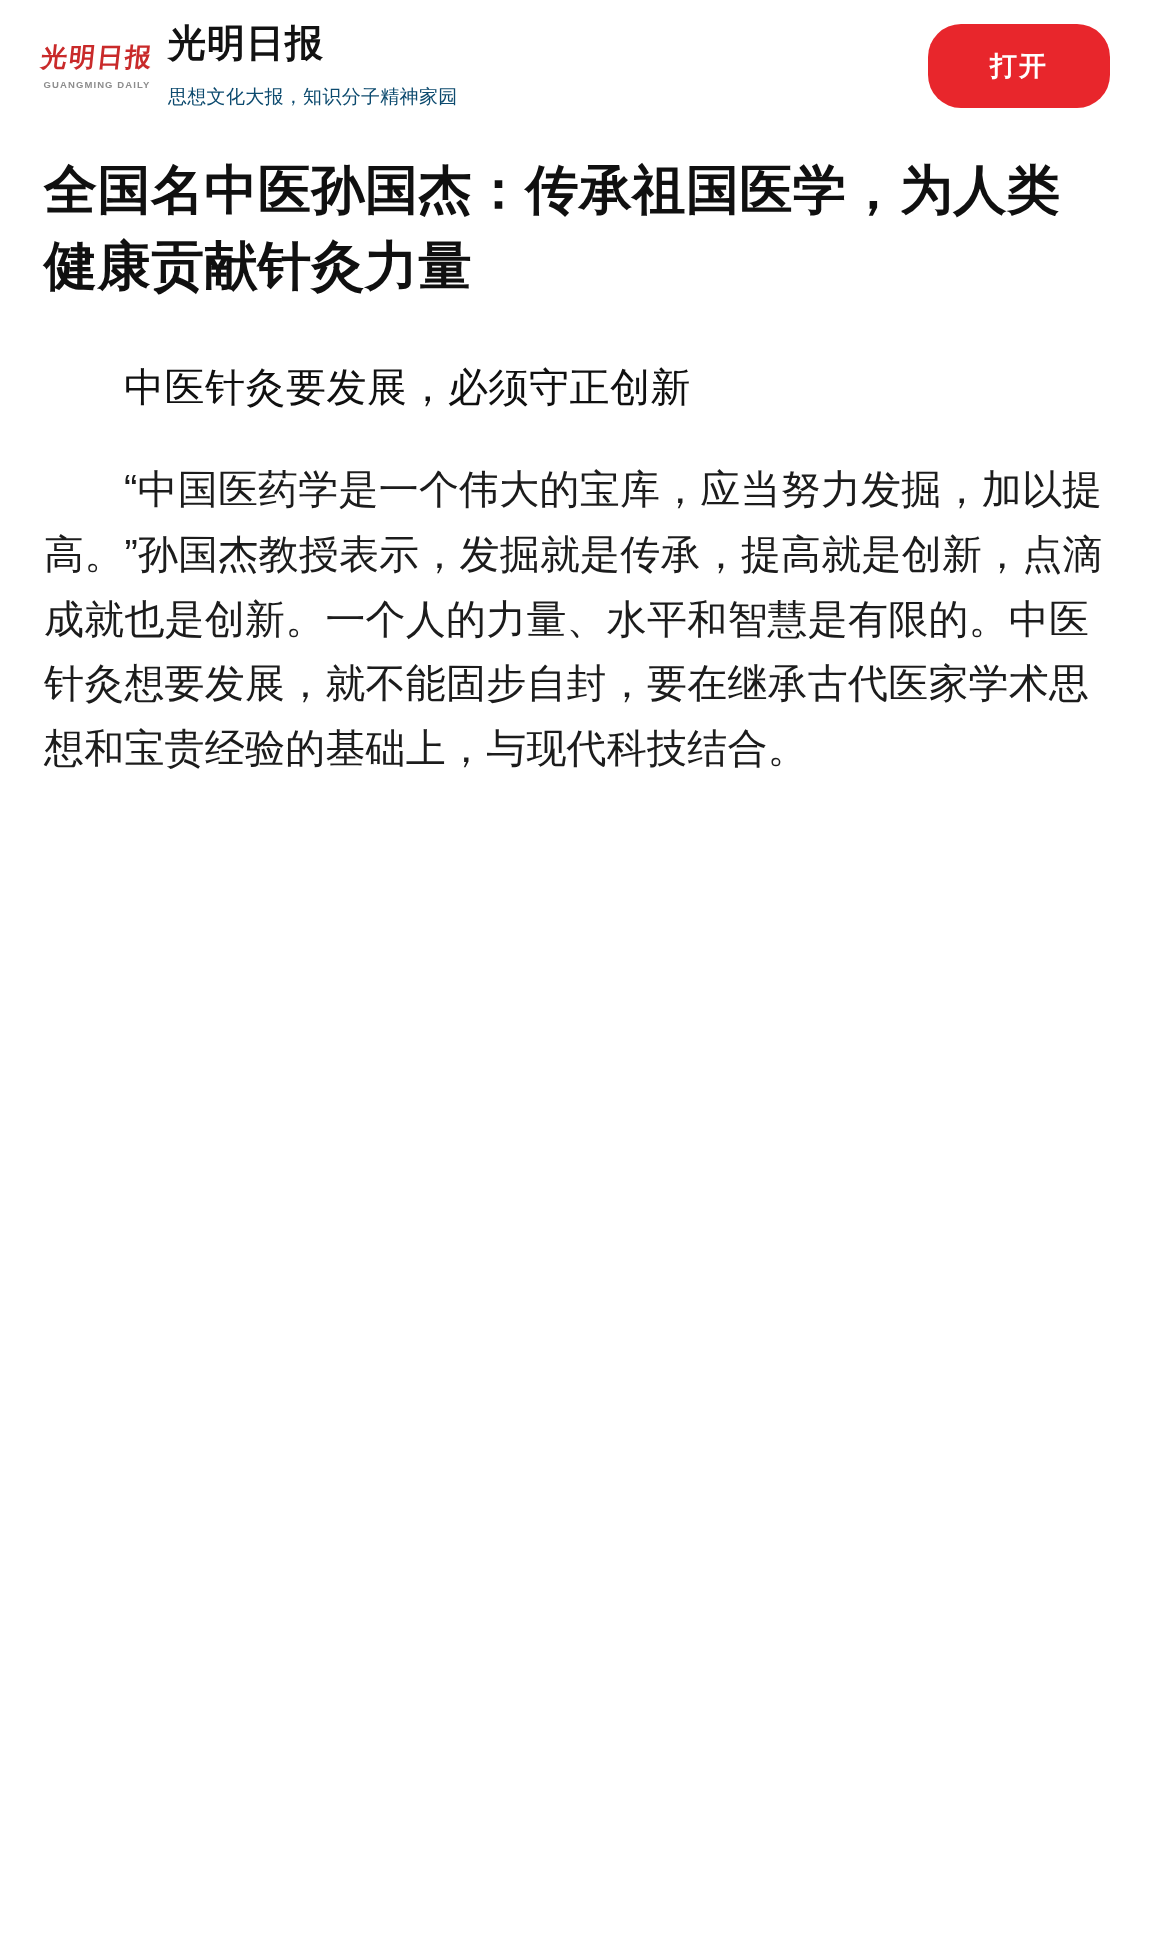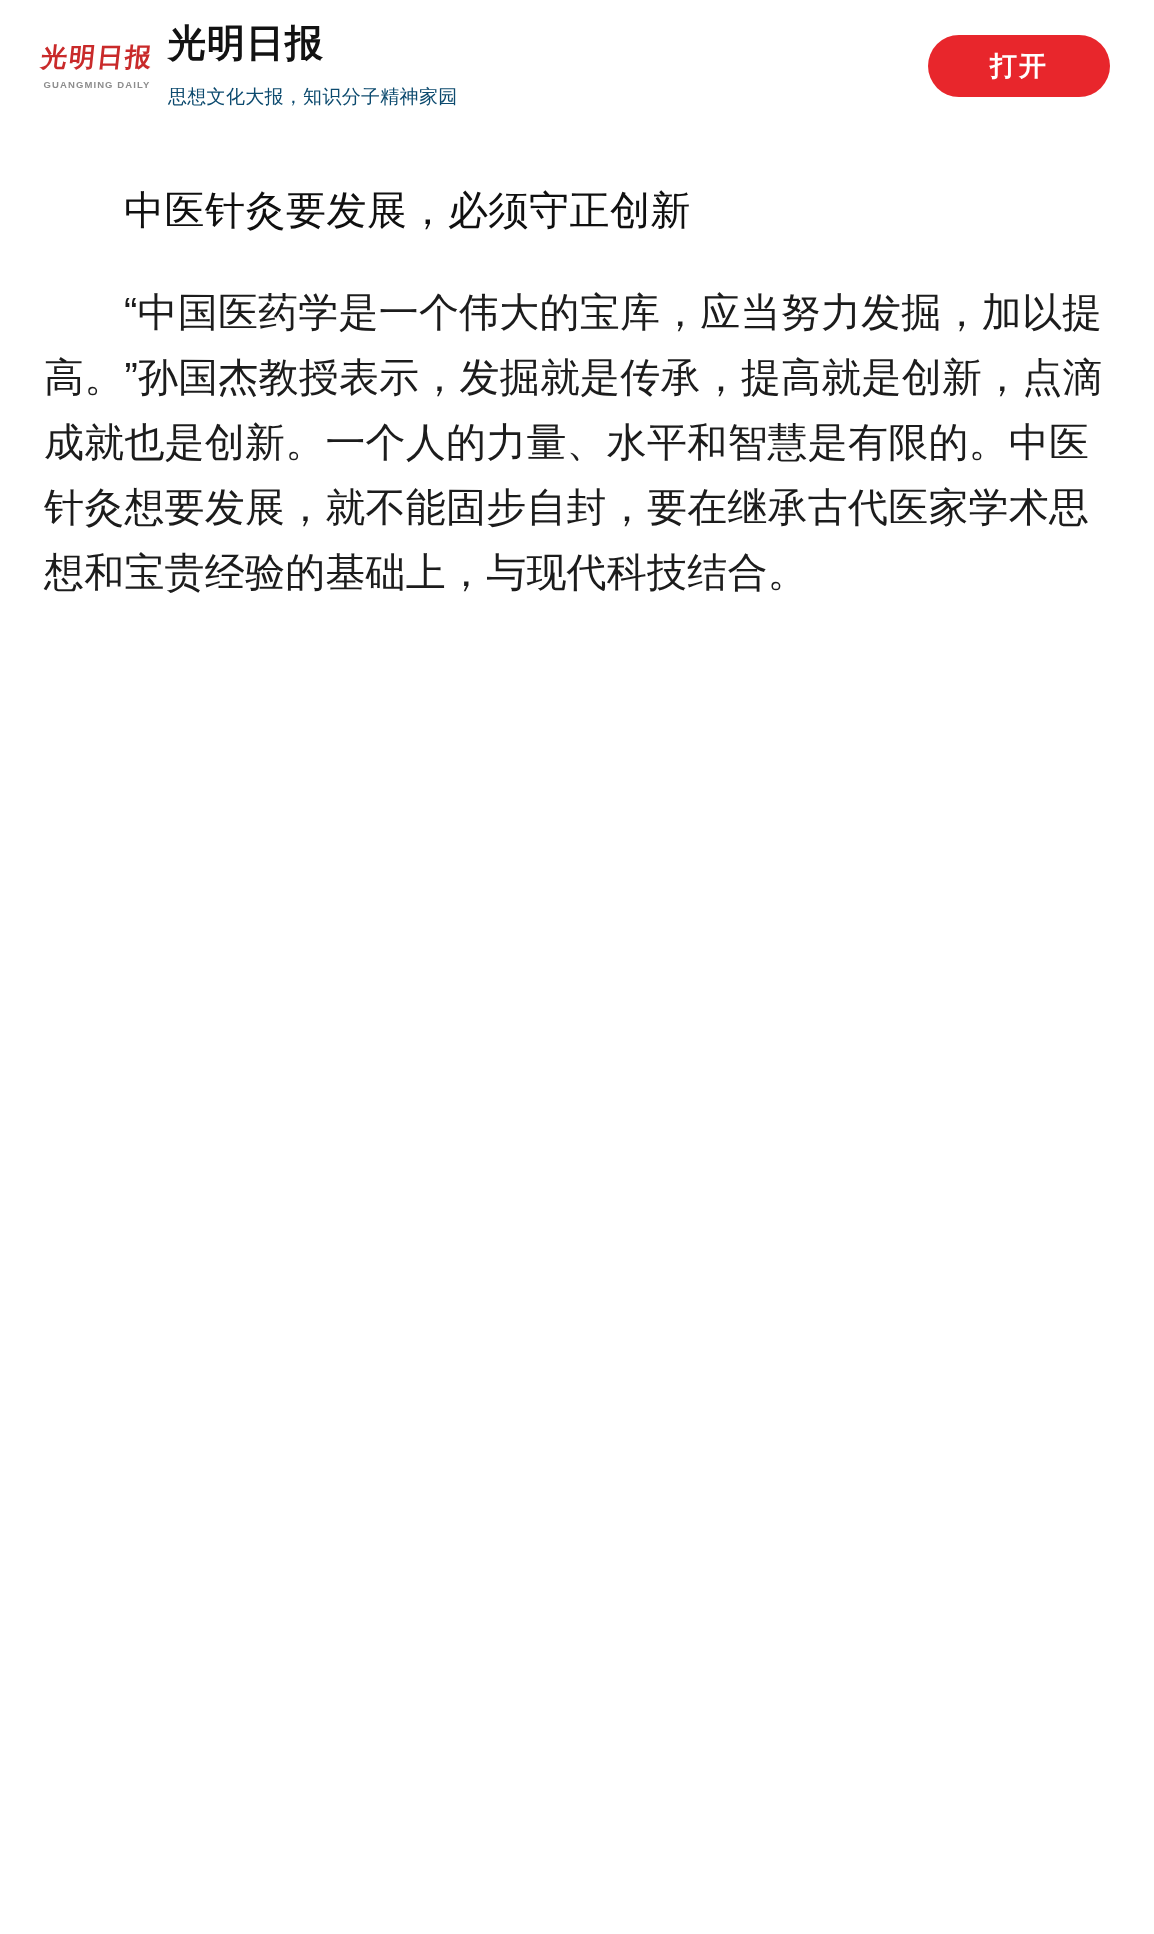--- a/index.html
+++ b/index.html
@@ -74,21 +74,21 @@
   .brand-sub {
     margin-top: 20px;
     font-size: 19px;
     color: #0c4a6e;
     line-height: 1.2;
     letter-spacing: 0.3px;
   }
   .open-button {
     flex: 0 0 auto;
     width: 182px;
-    height: 62px;
+    height: 84px;
     border-radius: 33px;
     background: #e8262c;
     color: #ffffff;
     font-size: 27px;
     font-weight: 700;
     letter-spacing: 2px;
     border: none;
     display: flex;
     align-items: center;
     justify-content: center;
@@ -147,20 +147,21 @@
     </div>
 
     <div class="brand-text">
       <div class="brand-title">光明日报</div>
       <div class="brand-sub">思想文化大报，知识分子精神家园</div>
     </div>
 
     <button class="open-button">打开</button>
   </div>
 
+  <h1 class="headline">全国名中医孙国杰：传承祖国医学，为人类健康贡献针灸力量</h1>
 
 
   <div class="article-body">
     <h2 class="subhead">中医针灸要发展，必须守正创新</h2>
     <p class="para">“中国医药学是一个伟大的宝库，应当努力发掘，加以提高。”孙国杰教授表示，发掘就是传承，提高就是创新，点滴成就也是创新。一个人的力量、水平和智慧是有限的。中医针灸想要发展，就不能固步自封，要在继承古代医家学术思想和宝贵经验的基础上，与现代科技结合。</p>
   </div>
 
 </div>
 
 </body></html>

